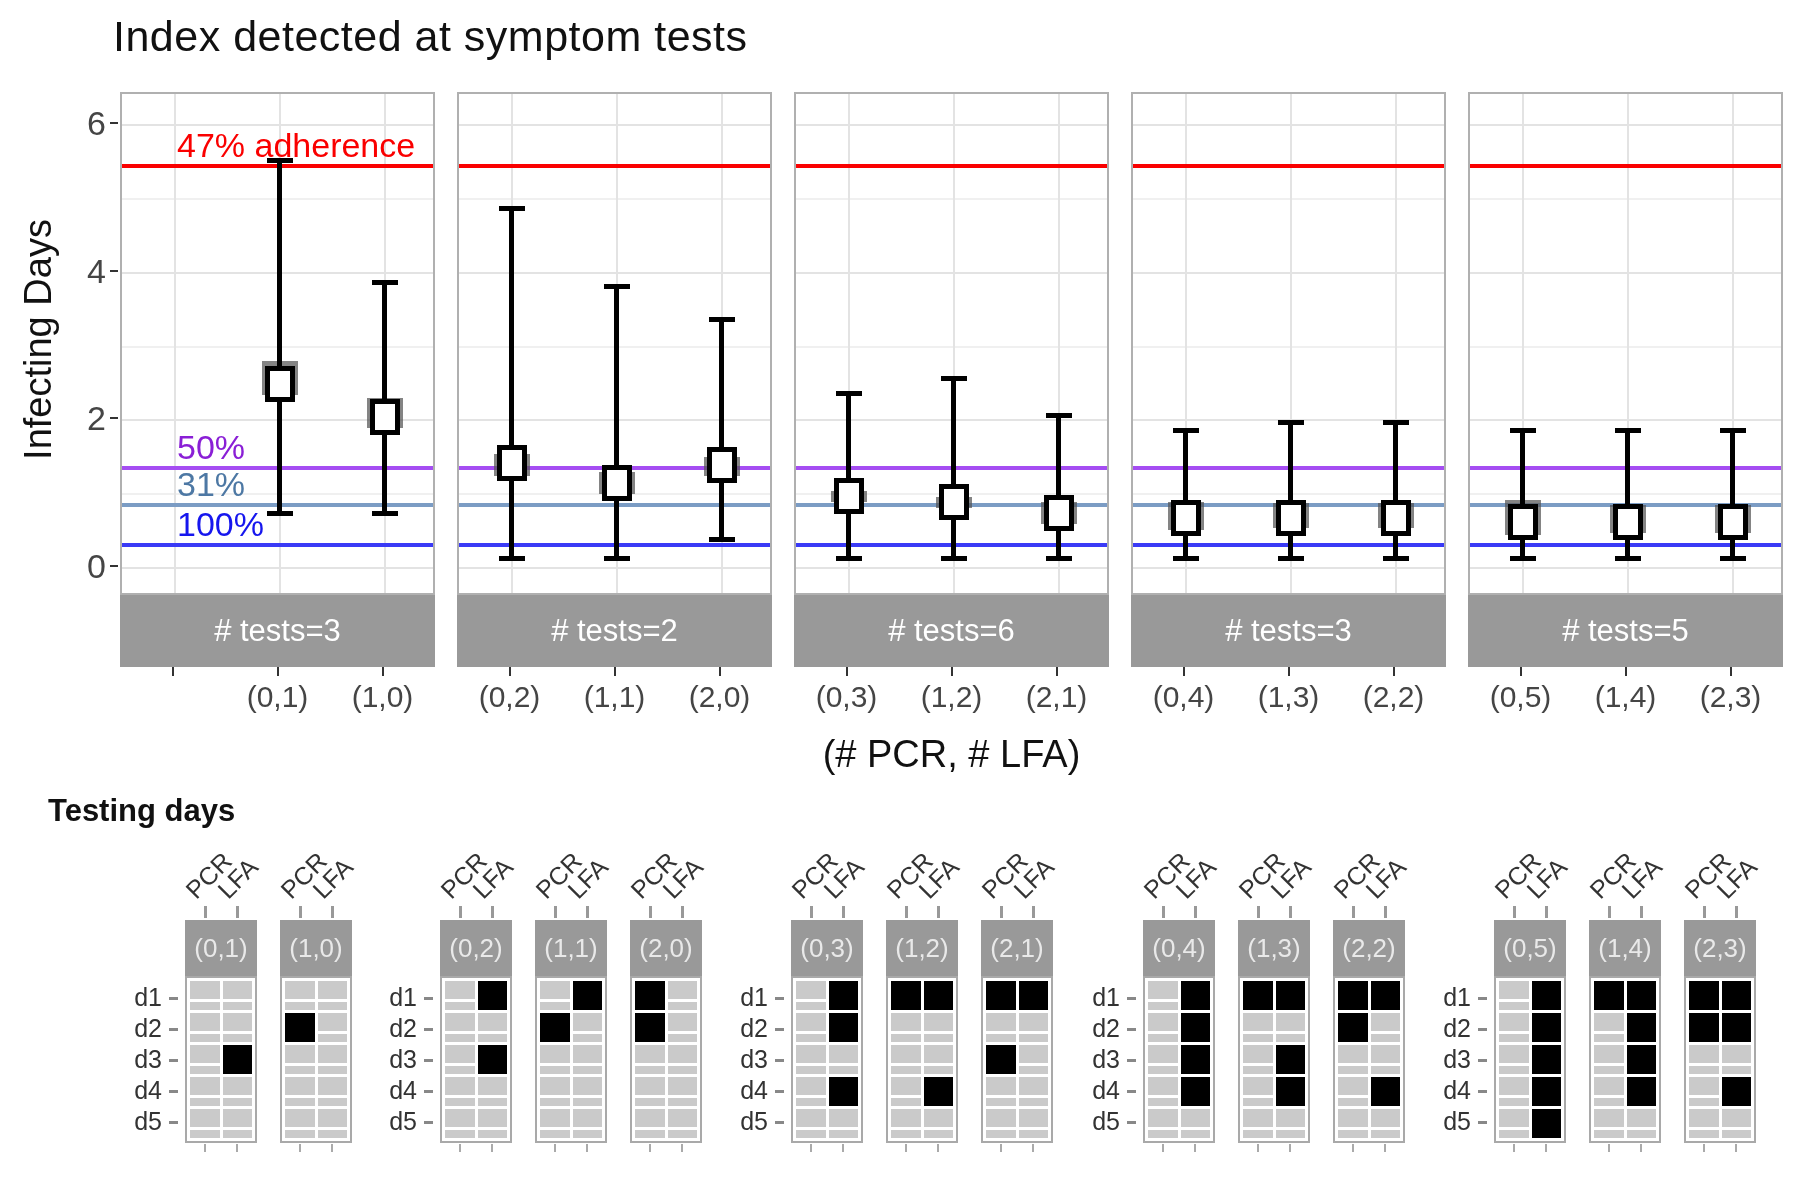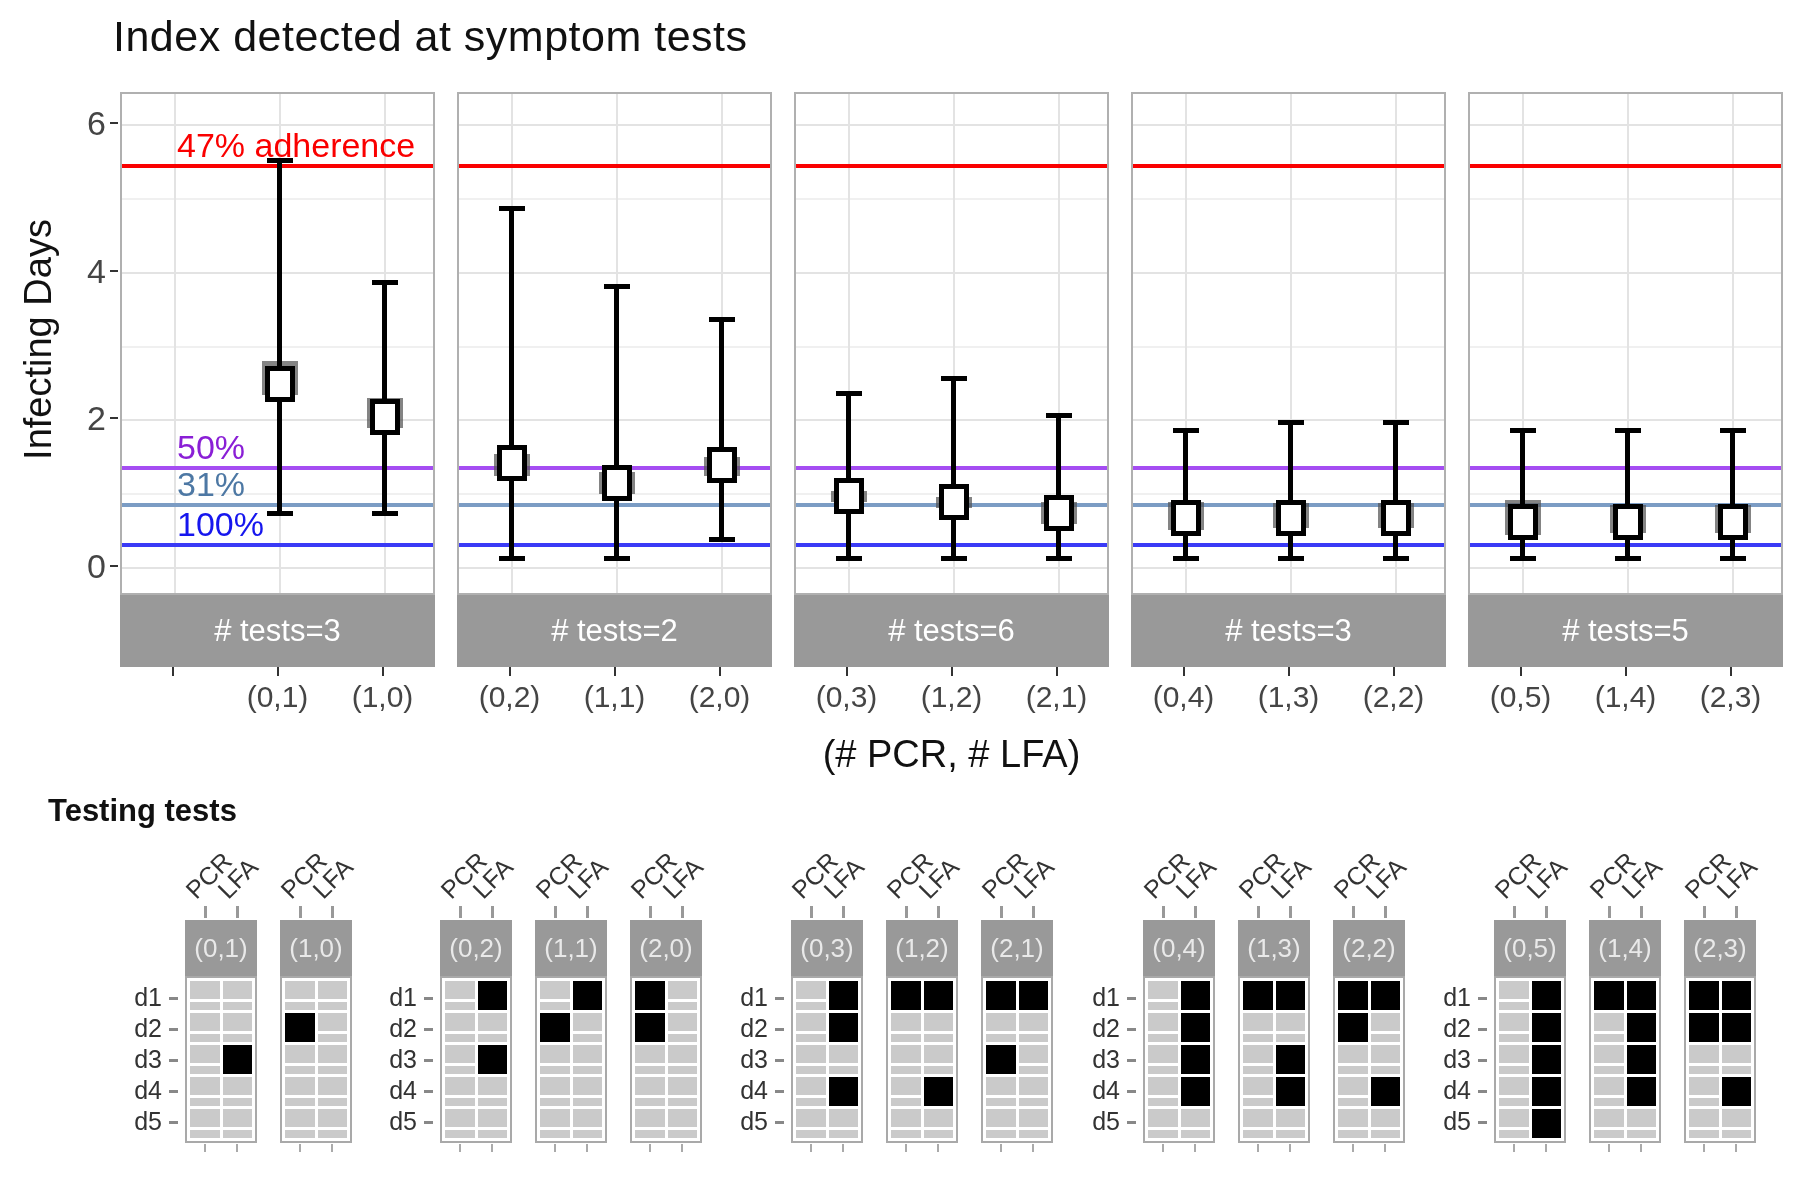--- a/index.html
+++ b/index.html
@@ -242,21 +242,21 @@
     </div>
     <div class="abs facet-strip" style="left: 1468px; top: 595px; width: 315px; background: rgb(153, 153, 153);"># tests=5</div>
     <div class="abs x-tick" style="left: 1519.5px; top: 667px;"></div>
     <div class="abs x-cat-label" style="left: 1465.5px; top: 680px;">(0,5)</div>
     <div class="abs x-tick" style="left: 1624.5px; top: 667px;"></div>
     <div class="abs x-cat-label" style="left: 1570.5px; top: 680px;">(1,4)</div>
     <div class="abs x-tick" style="left: 1729.5px; top: 667px;"></div>
     <div class="abs x-cat-label" style="left: 1675.5px; top: 680px;">(2,3)</div>
   </div>
 <div class="abs x-axis-title">(# PCR, # LFA)</div>
-<div class="abs testing-heading">Testing tests</div>
+<div class="abs testing-heading">Testing days</div>
 <div id="testing-days" class="abs" style="left:0;top:0;">
     <div class="abs tg-row-label" style="left: 110px; top: 984.5px;">d1</div>
     <div class="abs tg-row-dash" style="left: 169px; top: 996.5px;"></div>
     <div class="abs tg-row-label" style="left: 110px; top: 1015.5px;">d2</div>
     <div class="abs tg-row-dash" style="left: 169px; top: 1027.5px;"></div>
     <div class="abs tg-row-label" style="left: 110px; top: 1046.5px;">d3</div>
     <div class="abs tg-row-dash" style="left: 169px; top: 1058.5px;"></div>
     <div class="abs tg-row-label" style="left: 110px; top: 1077.5px;">d4</div>
     <div class="abs tg-row-dash" style="left: 169px; top: 1089.5px;"></div>
     <div class="abs tg-row-label" style="left: 110px; top: 1108.5px;">d5</div>

